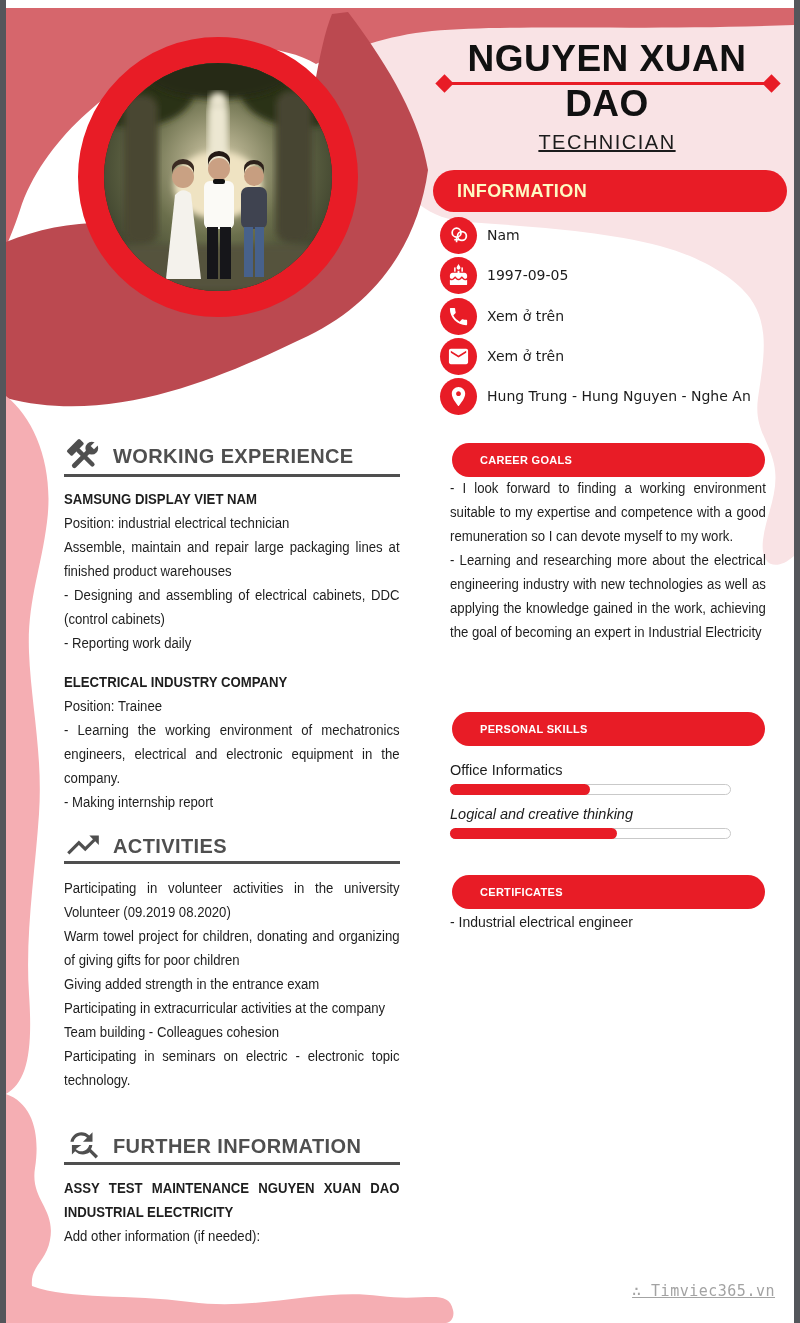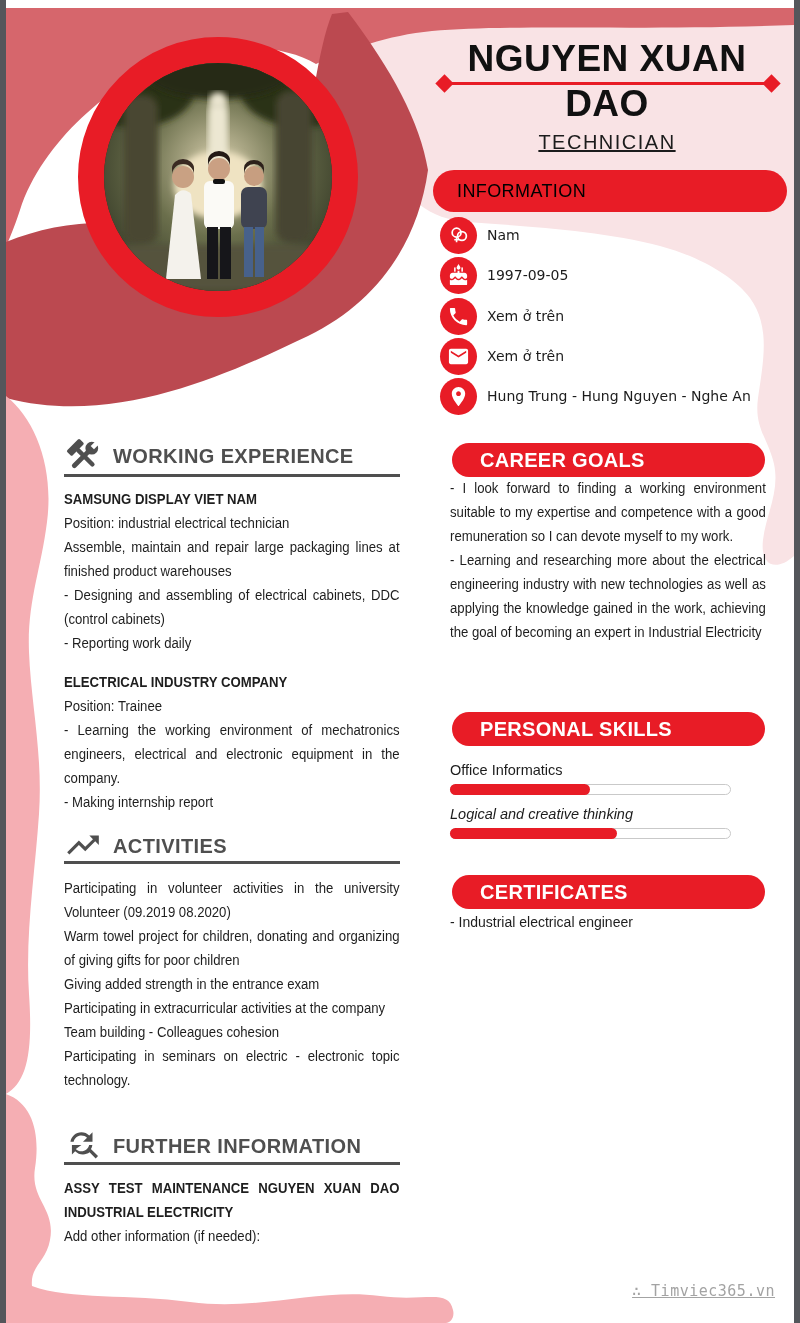--- a/index.html
+++ b/index.html
@@ -16,21 +16,21 @@
   .photo-ring svg{display:block;}
   
   .name{position:absolute;left:424px;top:36px;width:366px;text-align:center;font-size:37px;
     font-weight:700;line-height:45px;color:#111;letter-spacing:.5px;z-index:4;}
   .name-line{position:absolute;left:445px;top:82px;width:326px;height:3px;background:#e81c26;z-index:3;}
   .diamond{position:absolute;width:13px;height:13px;background:#e81c26;transform:rotate(45deg);z-index:3;}
   .subtitle{position:absolute;left:424px;top:131px;width:366px;text-align:center;font-size:20px;
     letter-spacing:1.5px;color:#1c1c1c;z-index:4;text-decoration:underline;}
   
   .info-banner{position:absolute;left:433px;top:170px;width:354px;height:42px;border-radius:21px;
-    background:#e81c26;color:#000000;font-size:18px;font-weight:400;line-height:42px;
+    background:#e81c26;color:#fef9c3;font-size:18px;font-weight:700;line-height:42px;
     padding-left:24px;box-sizing:border-box;letter-spacing:.4px;z-index:4;}
   
   .info-row{position:absolute;left:440px;height:38px;z-index:4;}
   .info-ico{position:absolute;left:0;top:0;width:37px;height:37px;border-radius:50%;background:#e81c26;}
   .info-ico svg{position:absolute;left:7px;top:7px;}
   .info-val{position:absolute;left:47px;top:0;line-height:37px;font-size:14px;color:#1c1c1c;
     font-family:"DejaVu Sans",sans-serif;white-space:nowrap;}
   
   .sec-head{position:absolute;left:64px;width:336px;height:36px;z-index:4;}
   .sec-head .ico{position:absolute;left:0;top:-2px;width:40px;height:40px;}
@@ -38,21 +38,21 @@
     color:#4f4f4f;letter-spacing:.4px;white-space:nowrap;text-align:right;}
   .rule{position:absolute;left:64px;width:336px;height:3px;background:#4f4f4f;z-index:4;}
   
   .cond{transform:scaleX(0.94);transform-origin:0 0;}
   .body-block{position:absolute;z-index:4;font-size:14px;line-height:24px;color:#1e1e1e;}
   .body-block p{margin:0;text-align:justify;}
   .body-block .bold{font-weight:700;}
   .nowrapline{text-align:left !important;}
   
   .pill{position:absolute;left:452px;width:313px;height:34px;border-radius:17px;background:#e81c26;
-    color:#fff;font-size:20px;font-weight:700;line-height:34px;padding-left:28px;
+    color:#fff;font-size:11px;font-weight:700;line-height:34px;padding-left:28px;
     box-sizing:border-box;letter-spacing:.3px;z-index:4;}
   
   .skill-label{position:absolute;left:450px;font-size:14.5px;color:#1c1c1c;z-index:4;}
   .bar{position:absolute;left:450px;width:281px;height:11px;border:1px solid #c9c9c9;border-radius:6px;
     background:#fff;box-sizing:border-box;z-index:4;}
   .bar .fill{position:absolute;left:-1px;top:-1px;height:11px;background:#e81c26;border-radius:6px;}
   
   .watermark{position:absolute;left:575px;top:1282px;width:200px;text-align:right;
     font-family:"DejaVu Sans Mono",monospace;font-size:15px;color:#a3a3a3;z-index:4;letter-spacing:.5px;text-decoration:underline;}
 </style>

